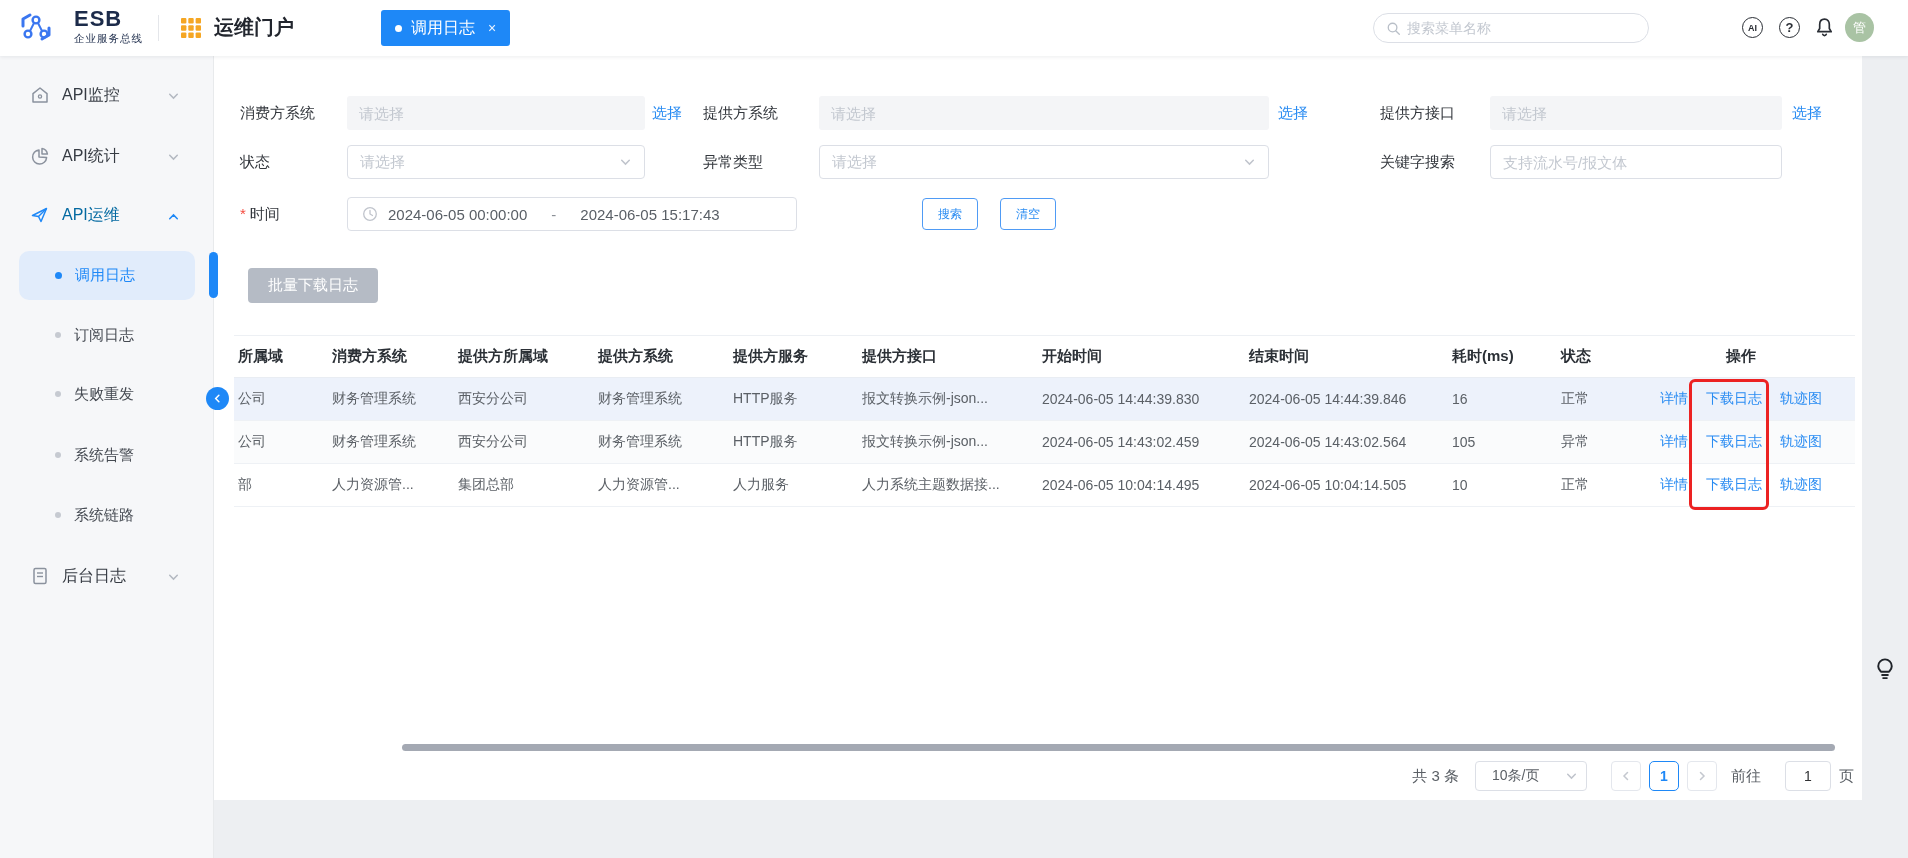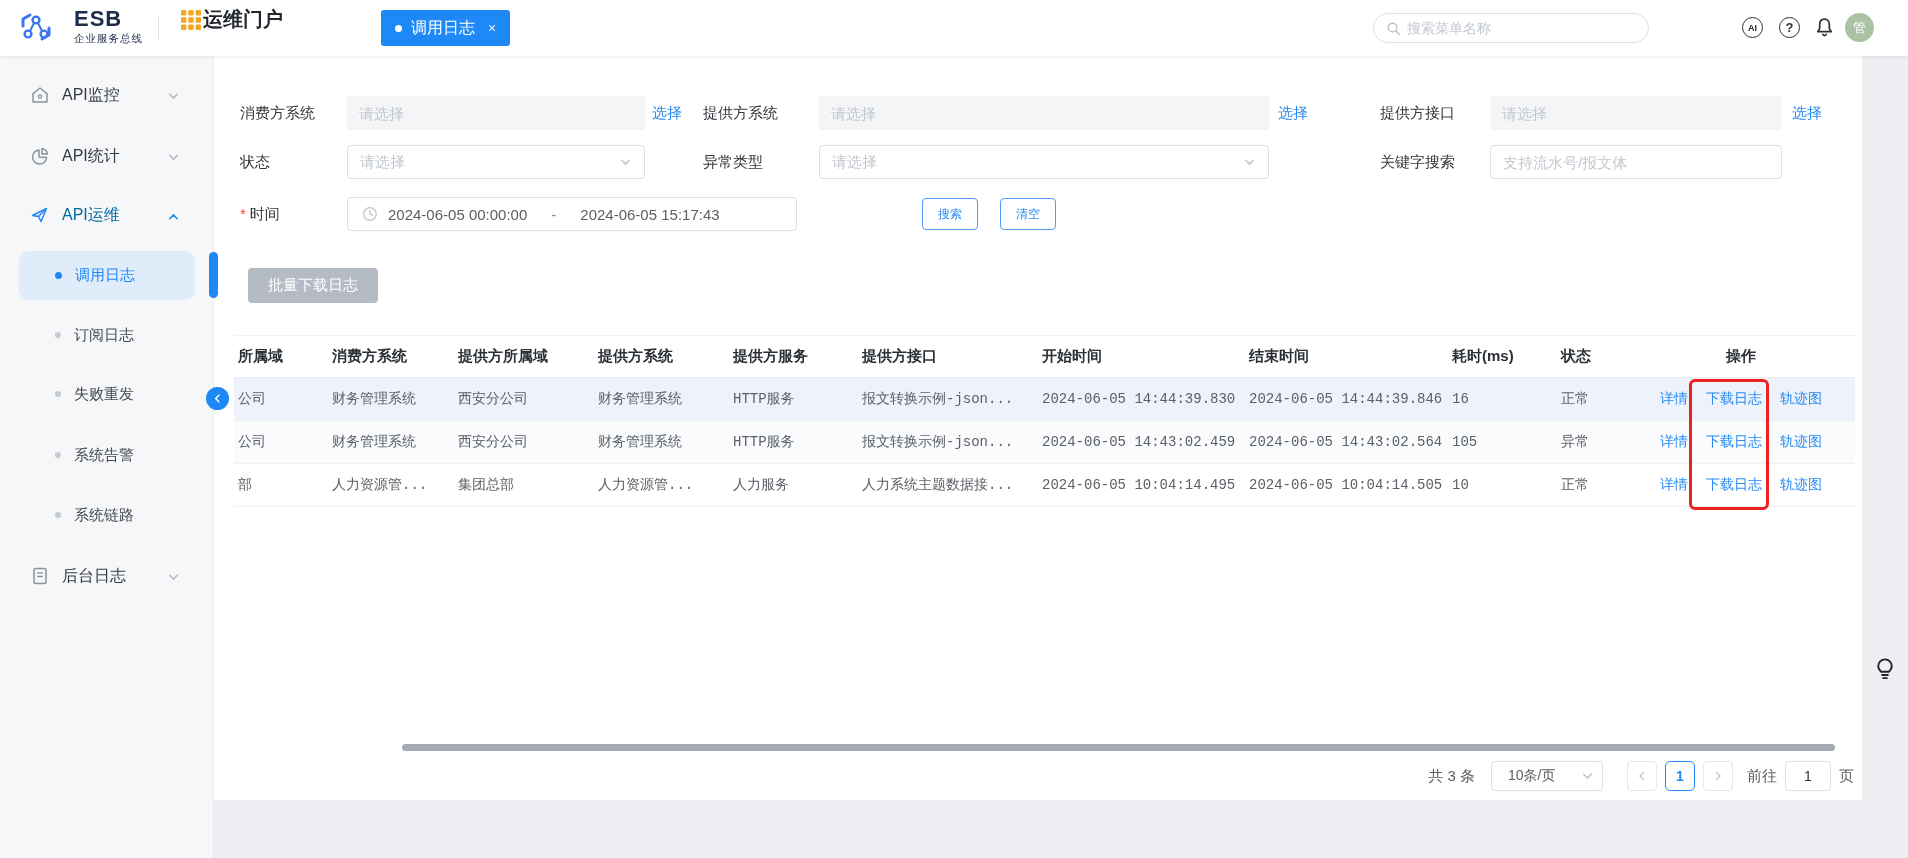--- a/index.html
+++ b/index.html
@@ -7,21 +7,21 @@
   body { font-family:"Liberation Sans","DejaVu Sans",sans-serif; }
   .page { position:relative; width:1908px; height:858px; background:#edeff2; overflow:hidden; }
 
   
   .topbar { position:absolute; left:0; top:0; width:1908px; height:56px; background:#fff;
             box-shadow:0 1px 4px rgba(0,21,41,.08); z-index:30; }
   .logo { position:absolute; left:18px; top:8px; display:flex; align-items:center; gap:20px; }
   .logo-text .brand { font-size:22px; font-weight:bold; color:#1c2b4a; letter-spacing:1px; line-height:22px; }
   .logo-text .brand-sub { font-size:10.5px; color:#1c2b4a; letter-spacing:1px; margin-top:2px; }
   .hdr-divider { position:absolute; left:158px; top:15px; width:1px; height:26px; background:#e4e6ea; }
-  .portal { position:absolute; left:180px; top:6px; display:flex; align-items:center; gap:1px; cursor:pointer; }
+  .portal { position:absolute; left:180px; top:14px; display:flex; align-items:center; gap:12px; cursor:pointer; }
   .portal-title { font-size:20px; font-weight:bold; color:#22262e; }
   .tab { position:absolute; left:381px; top:10px; height:36px; min-width:128px; padding:0 14px;
          background:#1e88f7; border-radius:3px; display:flex; align-items:center; gap:9px; color:#fff; cursor:pointer; }
   .tab-dot { width:7px; height:7px; border-radius:50%; background:#fff; }
   .tab-label { font-size:16px; }
   .tab-close { font-size:14px; color:#eaf3ff; margin-left:4px; cursor:pointer; }
   .hdr-search { position:absolute; left:1373px; top:13px; width:276px; height:30px; border:1px solid #dcdfe6;
                 border-radius:16px; display:flex; align-items:center; padding:0 12px; gap:6px; background:#fff; }
   .hdr-search input { border:none; outline:none; flex:1; font-size:14px; color:#333; background:transparent; }
   .hdr-search input::placeholder { color:#c3c8d0; }
@@ -73,21 +73,21 @@
                  color:#2a8cf2; font-size:12px; cursor:pointer; padding:0 15px; }
   .btn-batch { position:absolute; left:34px; top:212px; height:35px; padding:0 20px; background:#b5bbc5;
                border:none; border-radius:4px; color:#fff; font-size:15px; cursor:not-allowed; }
 
   
   .table-wrap { position:absolute; left:20px; top:279px; width:1621px; }
   table { width:1621px; border-collapse:collapse; table-layout:fixed; }
   th { height:42px; padding:0 10px; text-align:left; font-size:15px; font-weight:600; color:#2b3036;
        border-top:1px solid #edf0f4; border-bottom:1px solid #e9edf3; background:#fff; white-space:nowrap; overflow:hidden; }
   td { height:43px; padding:2px 10px; font-size:14px; color:#5b6066; border-bottom:1px solid #eef1f5;
-       white-space:nowrap; overflow:hidden; background:transparent;font-family:Liberation Mono, monospace; }
+       white-space:nowrap; overflow:hidden; background:transparent; }
   th:first-child, td:first-child { padding-left:4px; }
   tr.hl td { background:#edf2fb; }
   tr.stripe td { background:#fafbfc; }
   .c-center { text-align:center; }
   .c-actions { text-align:center; }
   .tlink { color:#2a8cf2; font-size:14px; cursor:pointer; margin:0 9px; text-decoration:none; }
   .highlight-box { position:absolute; left:1455px; top:44px; width:80px; height:131px;
                    border:3px solid #ec2222; border-radius:6px; pointer-events:none; z-index:5; }
 
   .hscrollbar { position:absolute; left:188px; top:688px; width:1433px; height:7px; border-radius:4px;
@@ -97,21 +97,21 @@
   .pagination { position:absolute; top:704px; right:8px; height:32px; display:flex; align-items:center; font-size:15px; color:#5b6066; }
   .pg-total { margin-right:16px; }
   .pg-size { width:112px; height:30px; border:1px solid #dcdfe6; border-radius:4px; display:flex; align-items:center;
              padding:0 8px 0 16px; margin-right:24px; cursor:pointer; background:#fff; }
   .pg-size span { flex:1; font-size:14px; color:#5b6066; }
   .pg-btn { width:30px; height:30px; border:1px solid #e4e7ed; border-radius:4px; background:#fff;
             display:flex; align-items:center; justify-content:center; cursor:pointer; margin-right:8px; }
   .pg-page { width:30px; height:30px; border:1px solid #1e88f7; border-radius:5px; background:#fff;
              color:#1e88f7; font-weight:bold; font-size:14px; display:flex; align-items:center; justify-content:center;
              cursor:pointer; margin-right:8px; }
-  .pg-goto { margin:0 8px 0 6px; }
+  .pg-goto { margin:0 24px 0 6px; }
   .pg-input { width:46px; height:30px; border:1px solid #dcdfe6; border-radius:4px; text-align:center;
               font-size:14px; color:#303133; outline:none; margin-right:8px; }
 
   .bulb { position:absolute; left:1872px; top:656px; width:26px; height:26px; z-index:20; cursor:pointer; }
 </style>
 </head>
 <body>
 
 <div class="page">
 

